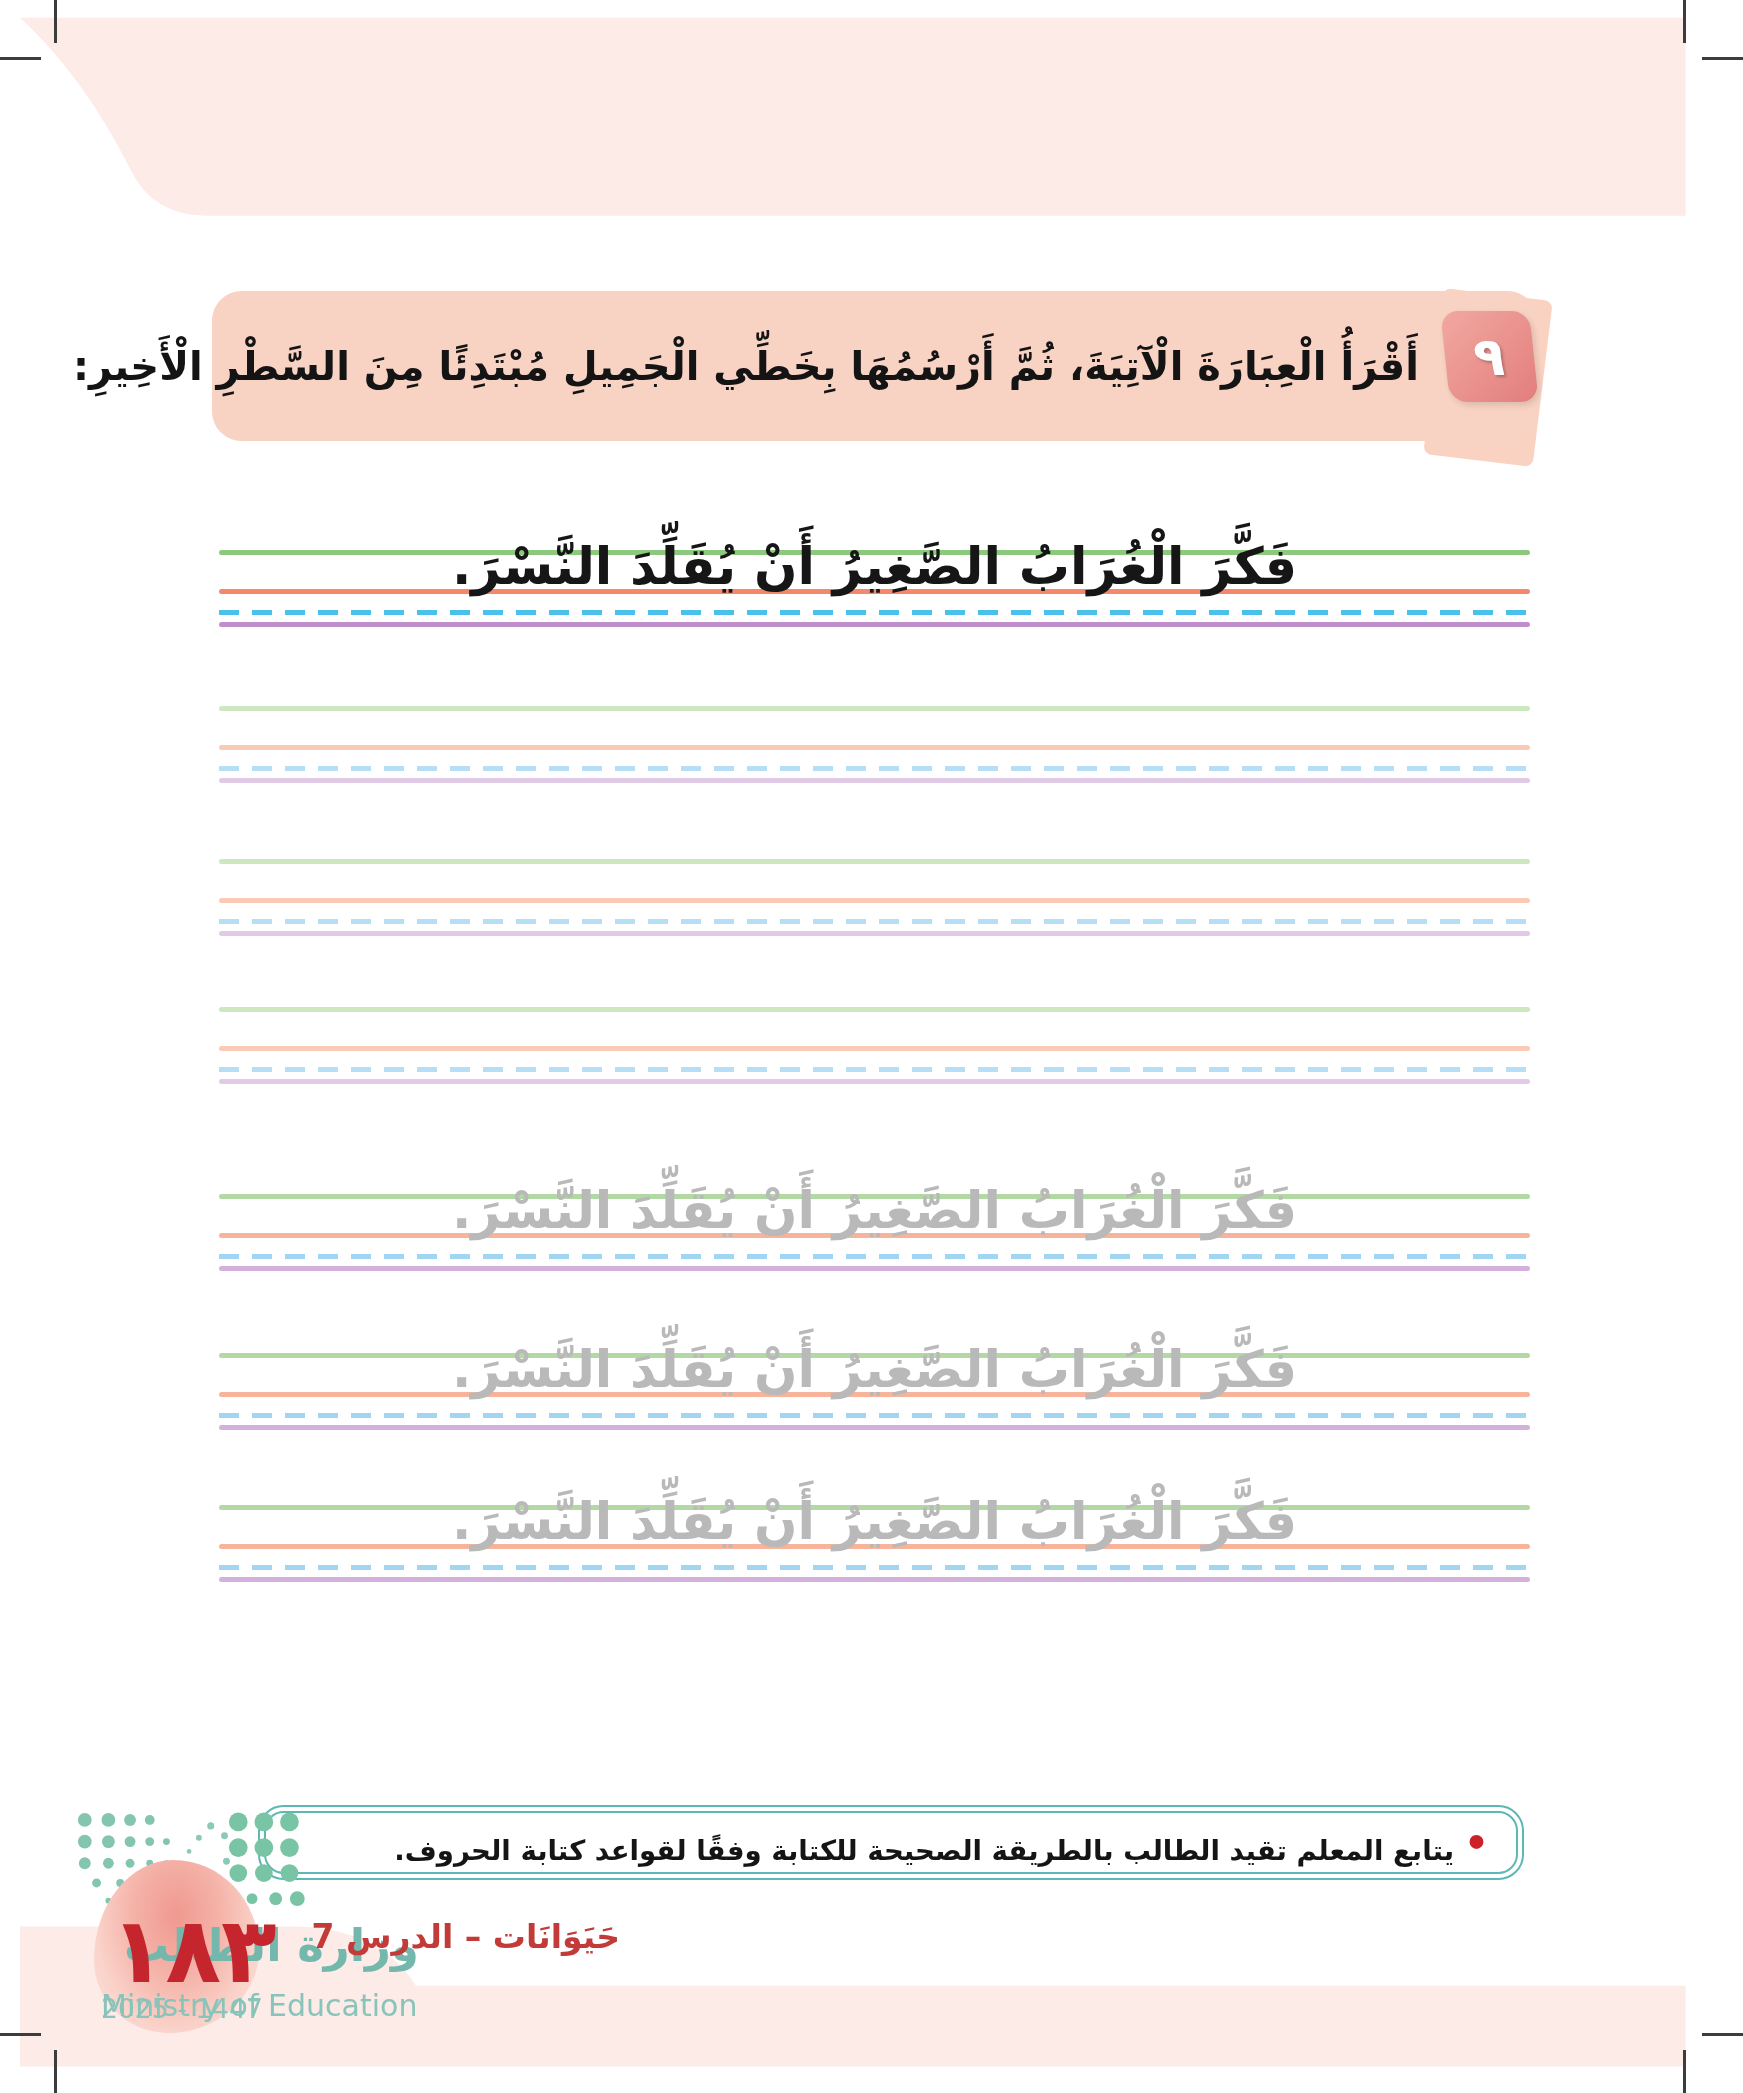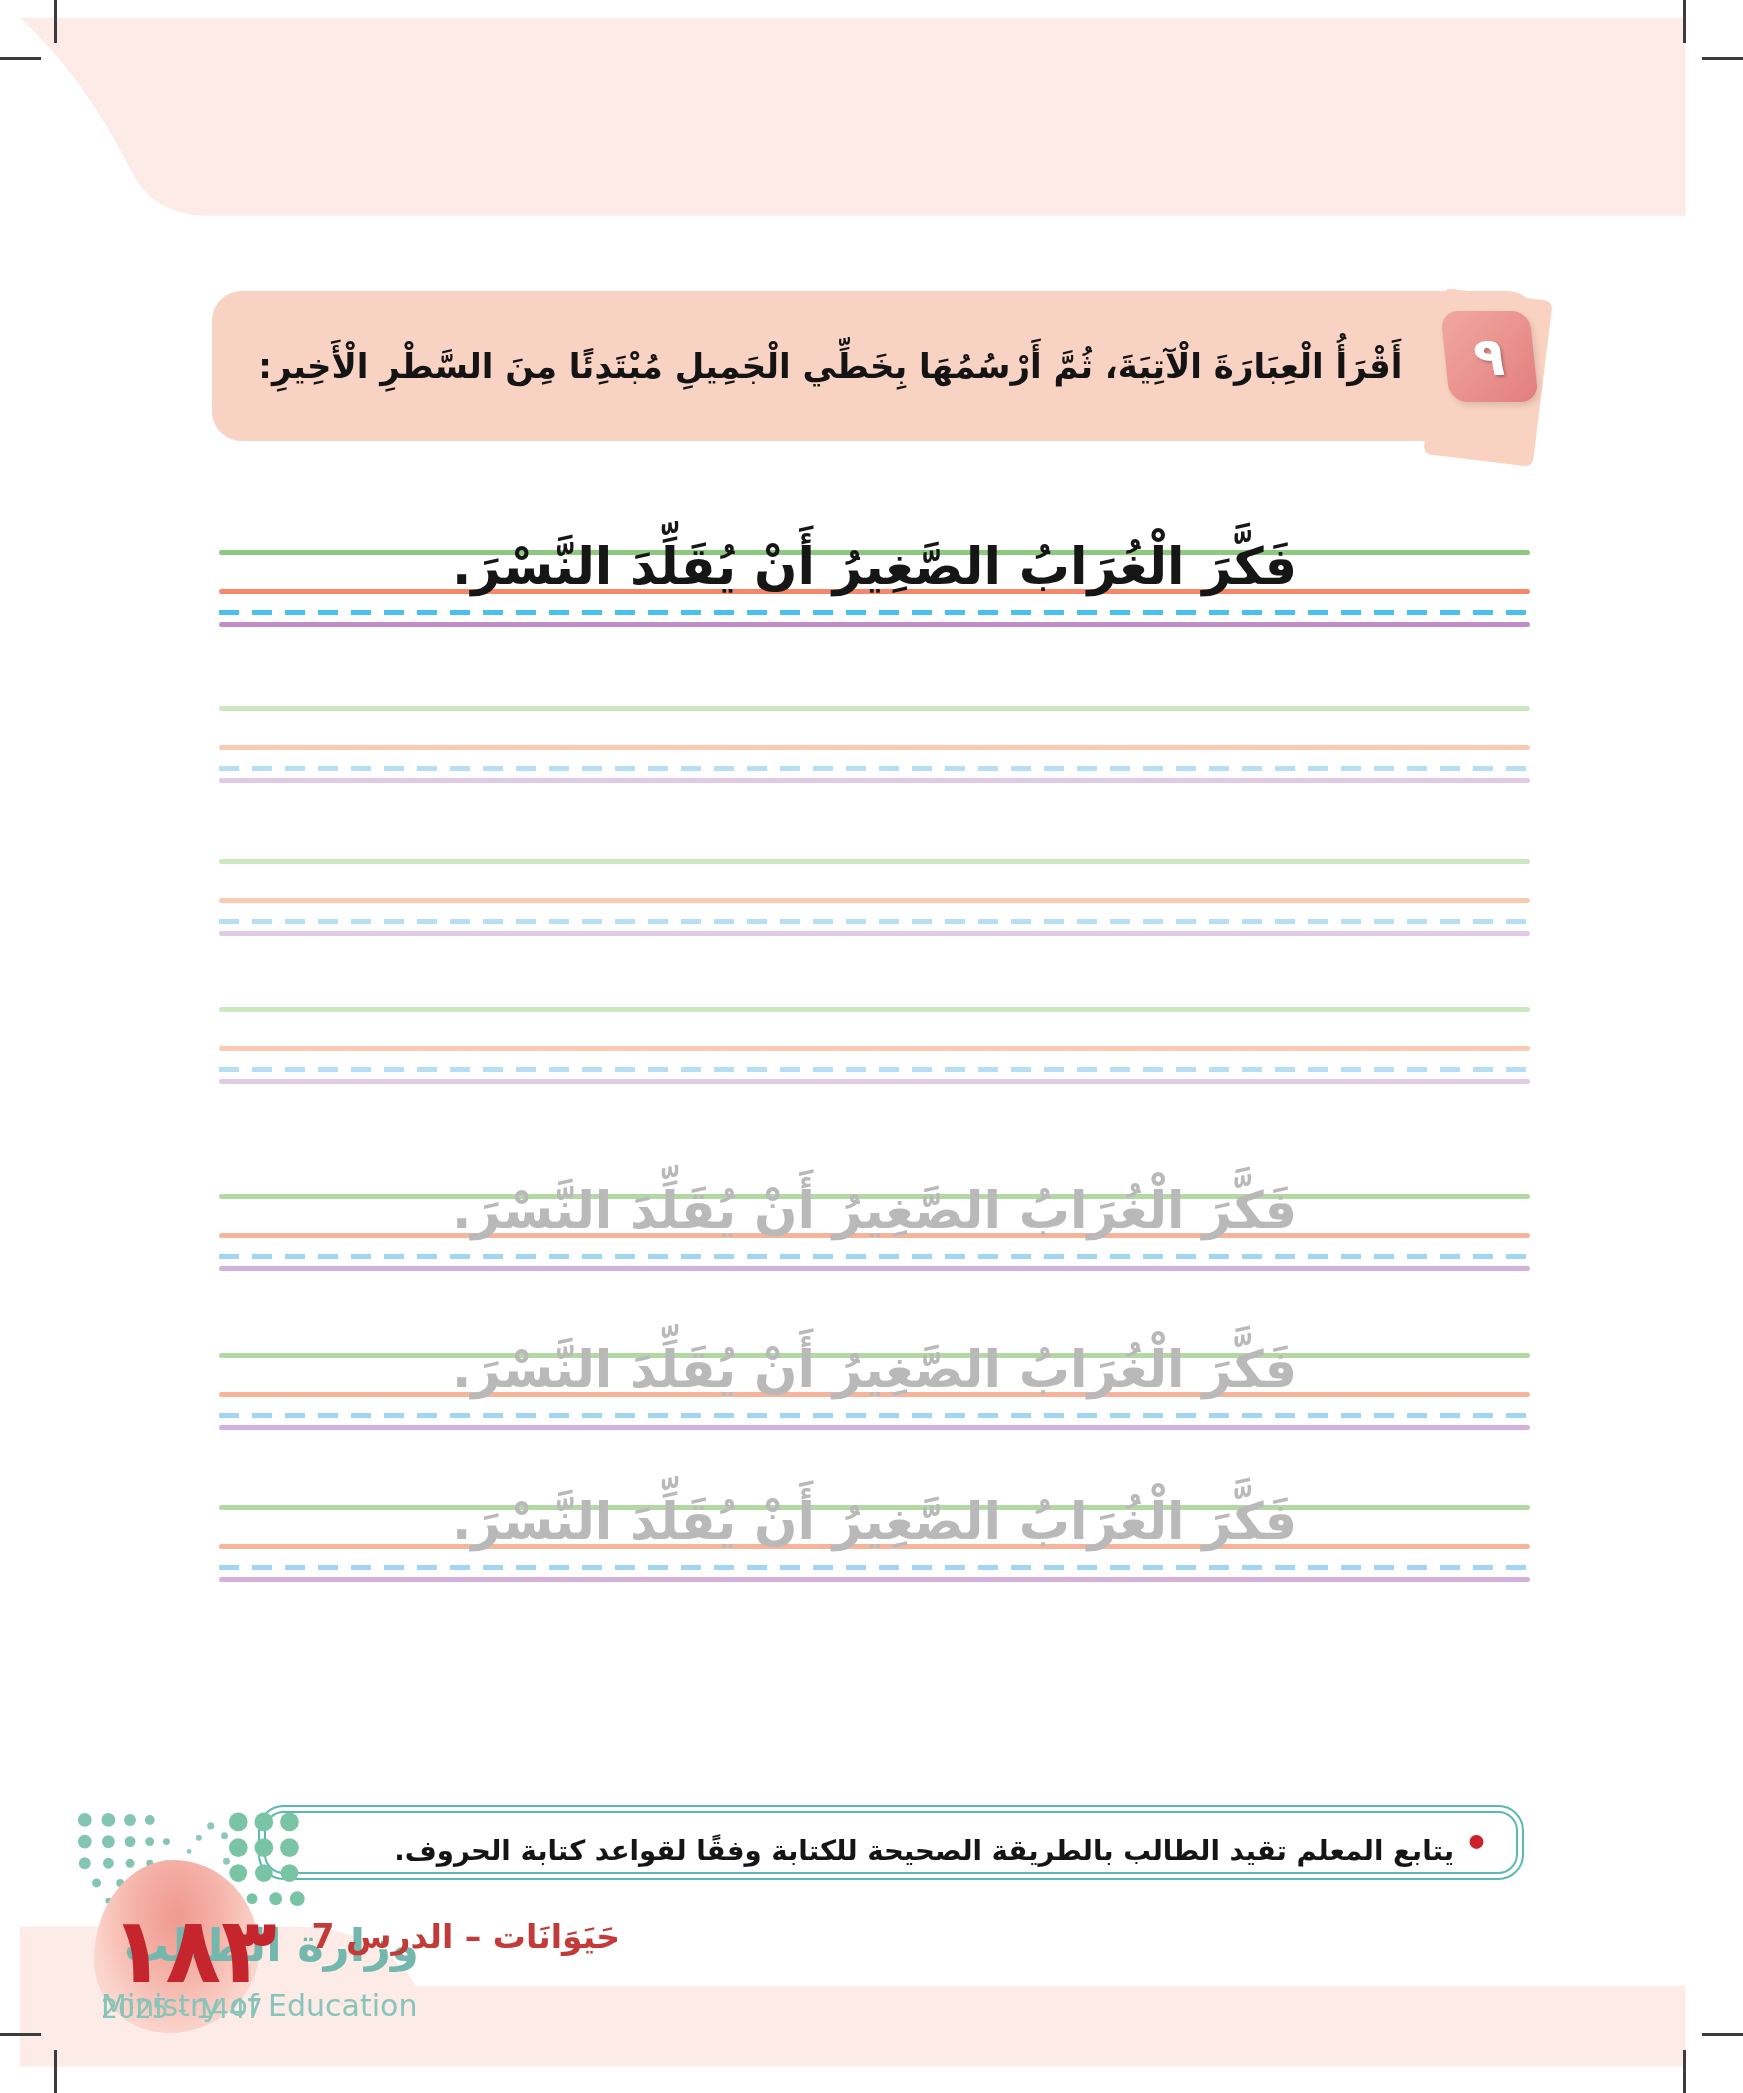--- a/index.html
+++ b/index.html
@@ -15,21 +15,21 @@
   .crop.h{height:3px;width:41px;}
   
   .instr-band{
     position:absolute; left:212px; top:291px; width:1325px; height:150px;
     background:#f8d2c3; border-radius:29.6px; z-index:2;
     display:flex; align-items:center;
   }
   .instr-text{
     direction:rtl; width:100%; text-align:center;
     padding:0 118px 0 29.6px; box-sizing:border-box;
-    font-size:34px; font-weight:bold; color:#141414; white-space:nowrap;
+    font-size:40px; font-weight:bold; color:#141414; white-space:nowrap;
   }
   .badge-ribbon{
     position:absolute; left:1433px; top:294px; width:110px; height:167px;
     background:#f9d2c1; transform:rotate(7deg); border-radius:7.9px; z-index:2;
   }
   .num-badge{
     position:absolute; left:1445px; top:311px; width:89px; height:91px;
     border-radius:17.7px; background:linear-gradient(135deg,#f2a8a1 0%,#e27e7d 100%);
     transform:skewX(6deg); z-index:3;
     display:flex; align-items:center; justify-content:center;

